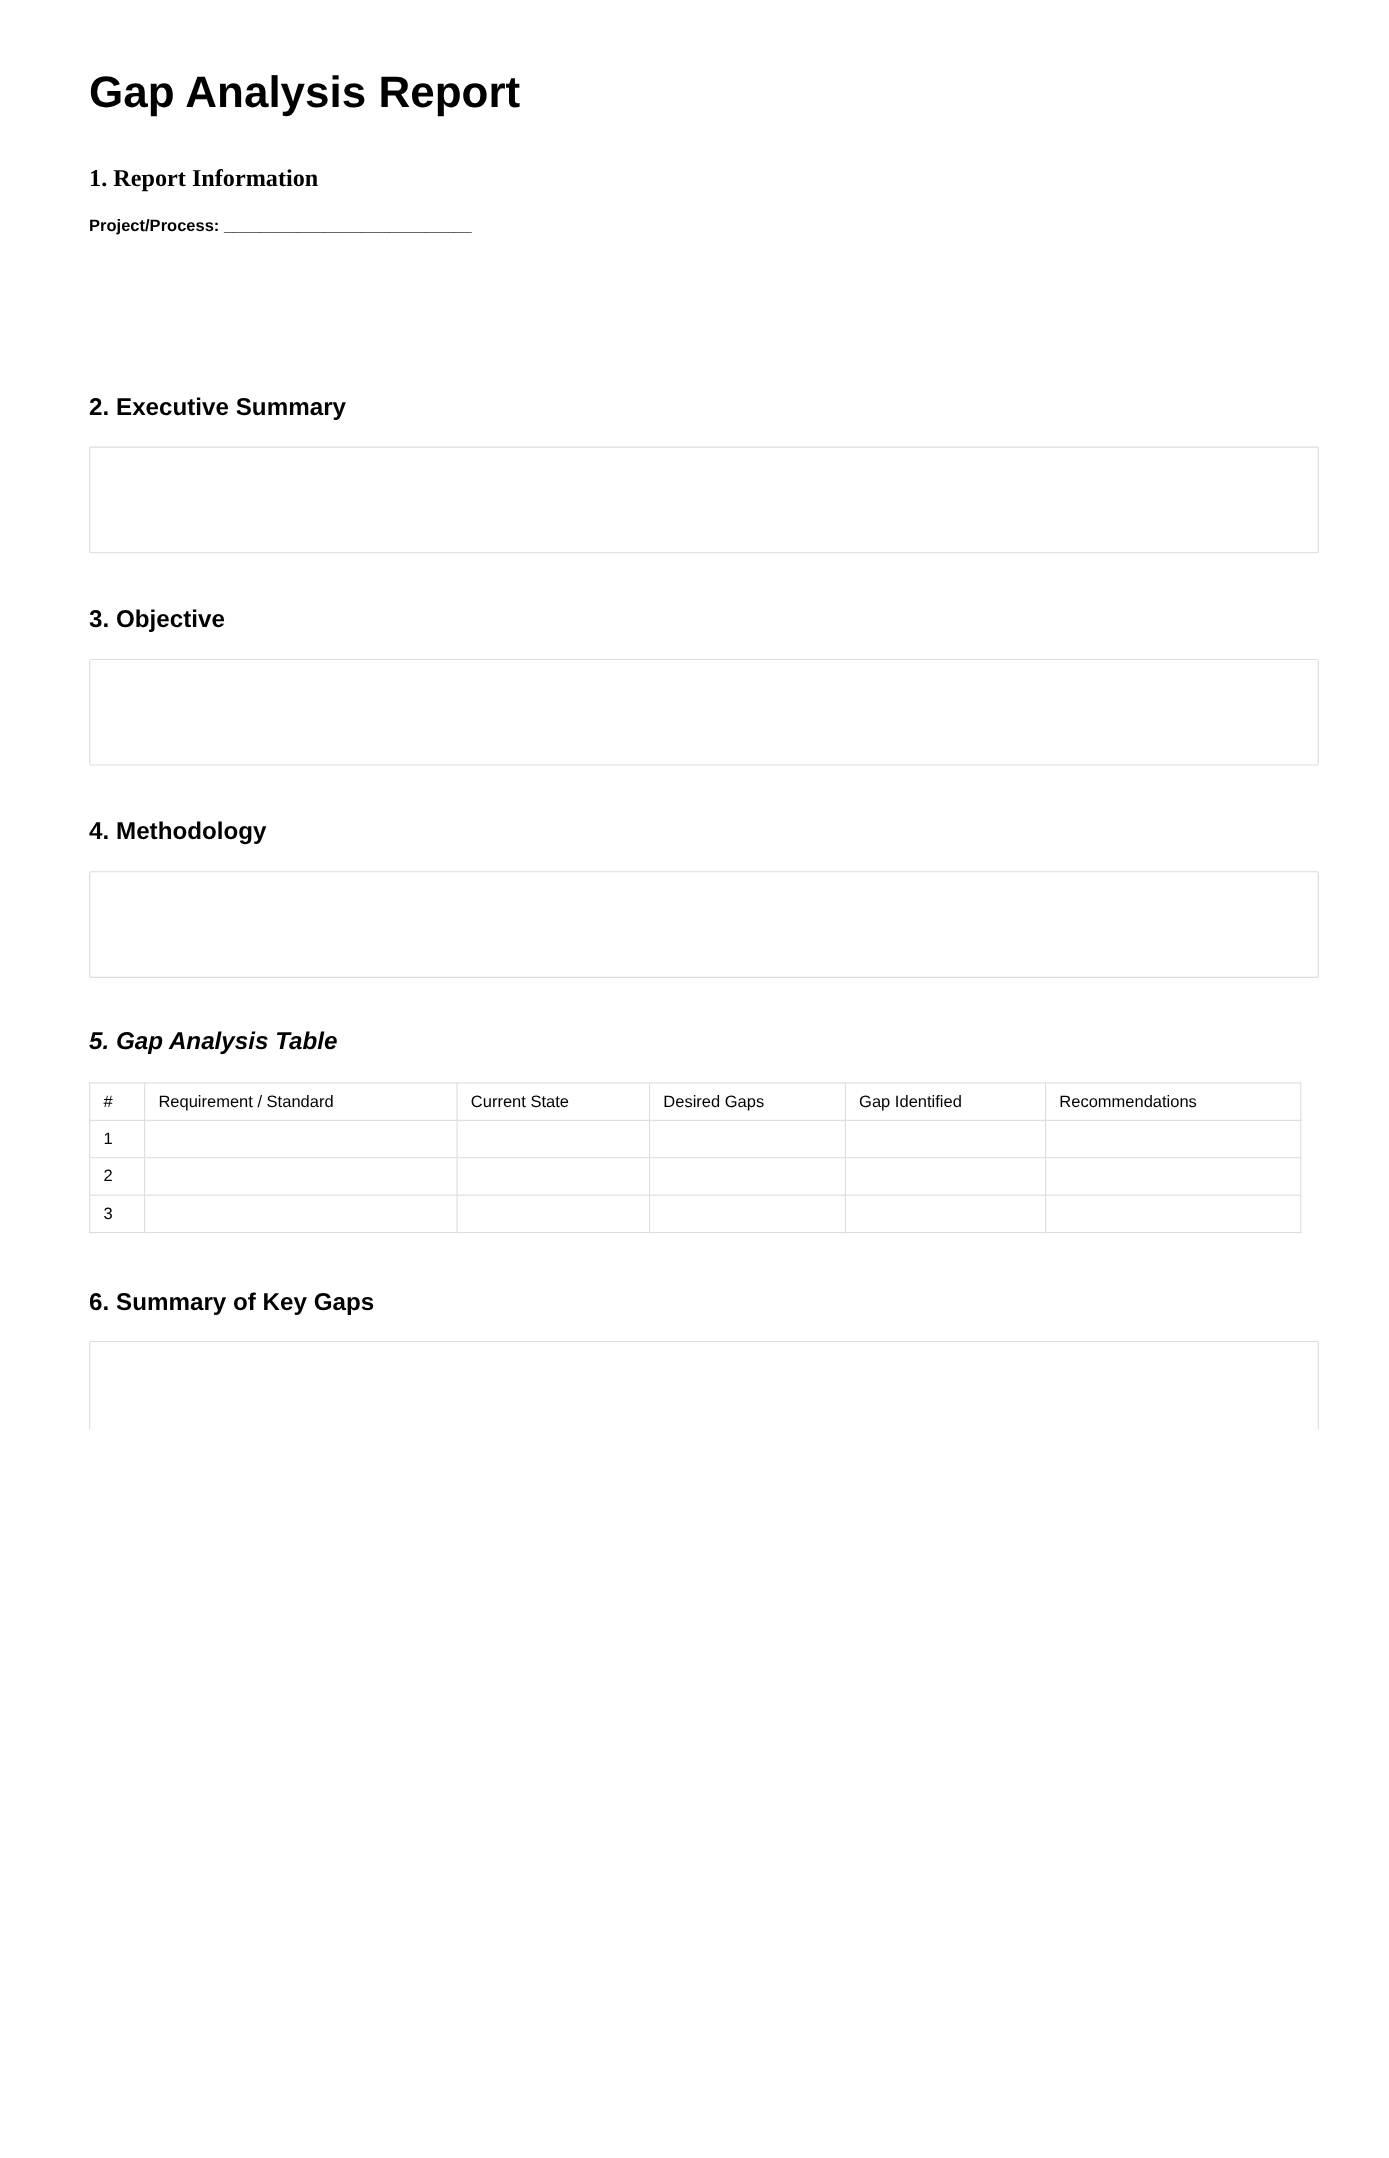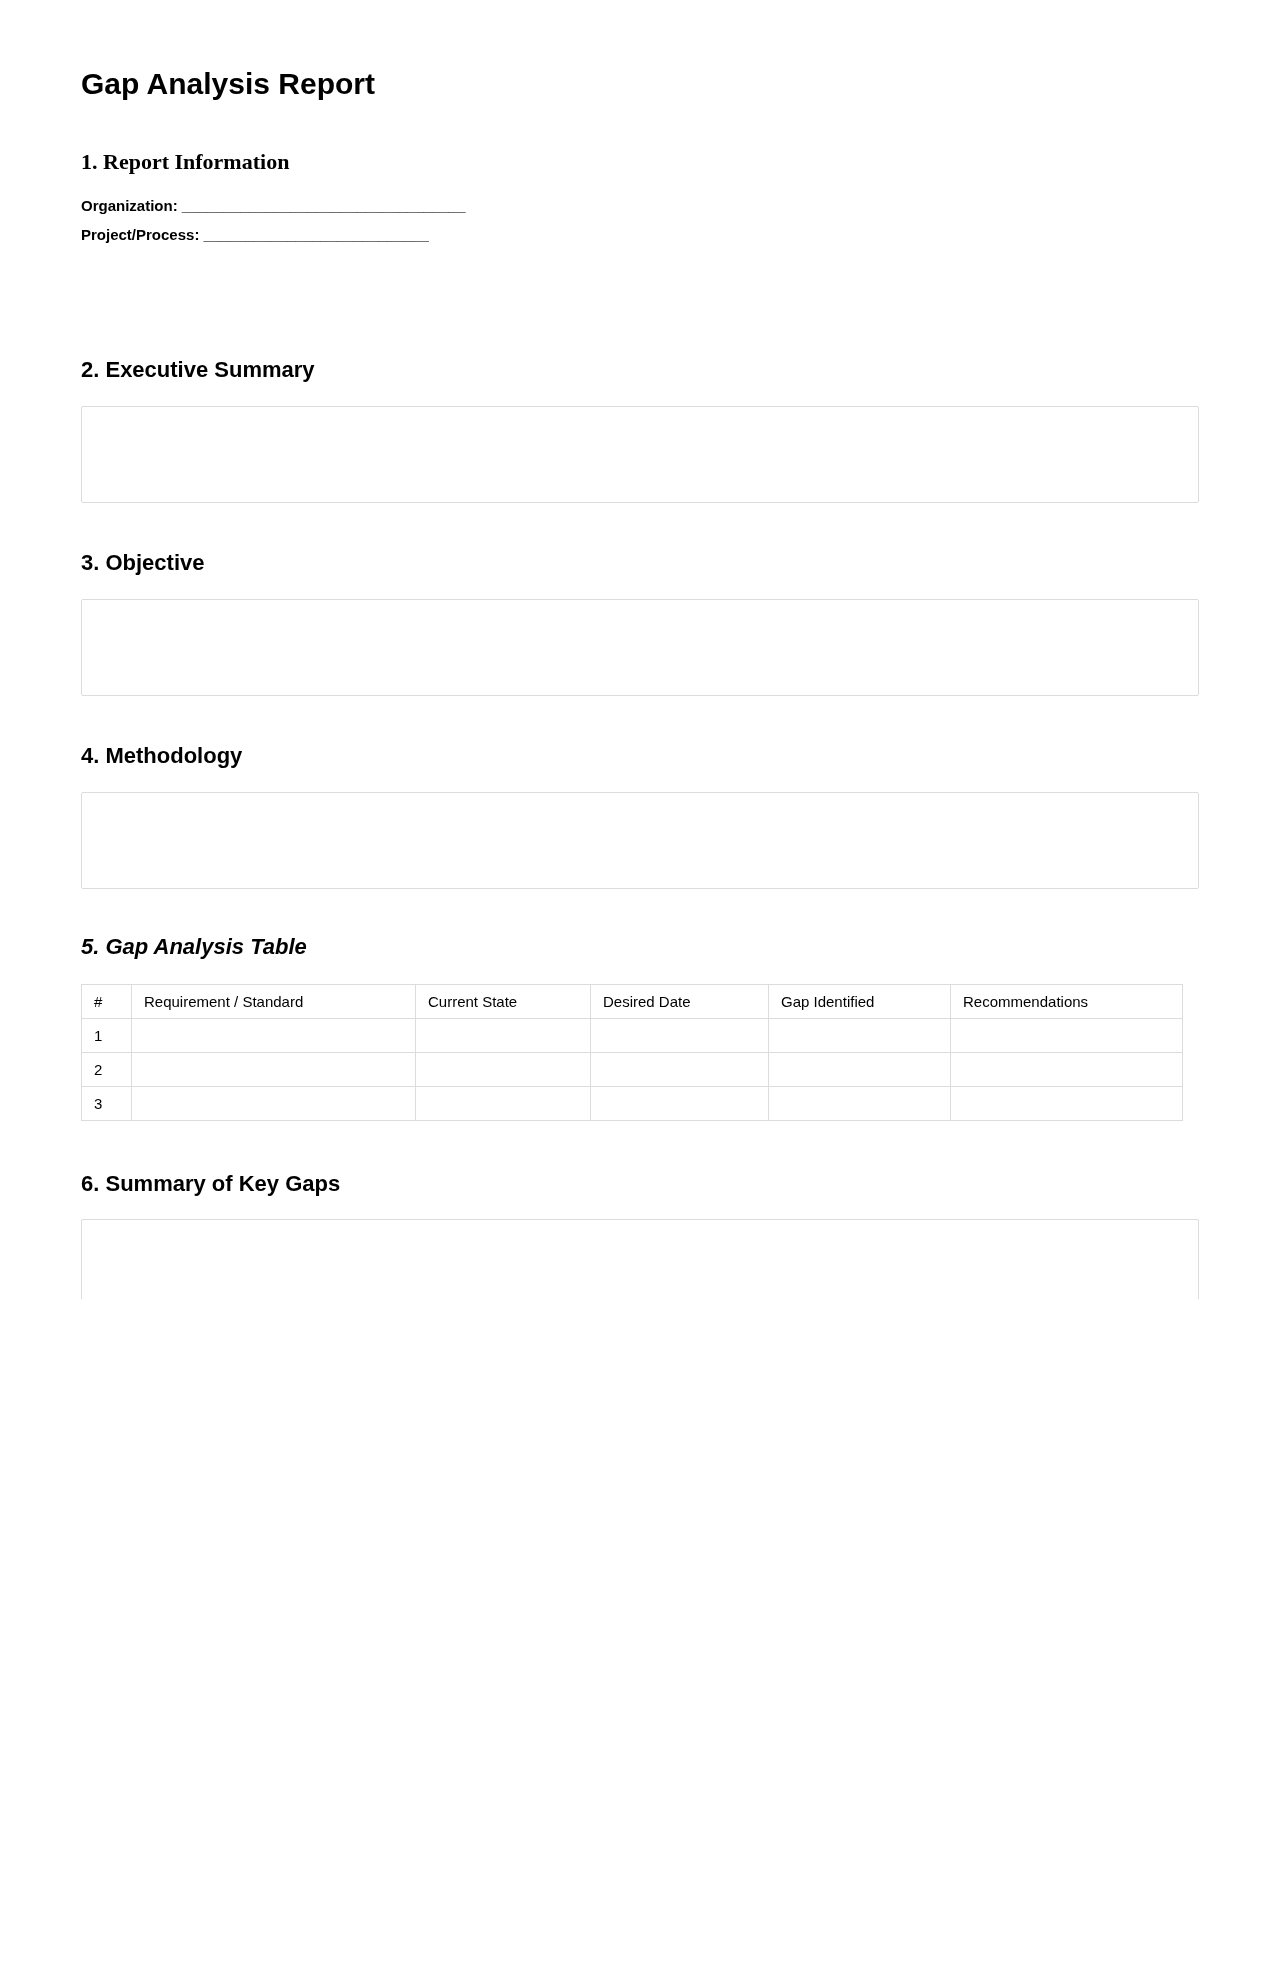--- a/index.html
+++ b/index.html
@@ -27,21 +27,21 @@
       position: absolute;
       left: 81px;
       top: 0;
       width: 1118px;
     }
     .title {
       position: absolute;
       left: 0;
       top: 66px;
       margin: 0;
-      font-size: 30px;
+      font-size: 40px;
       font-weight: bold;
       line-height: 36px;
       white-space: nowrap;
     }
     .h2 {
       position: absolute;
       left: 0;
       margin: 0;
       font-size: 22px;
       font-weight: bold;
@@ -102,24 +102,20 @@
 <body>
 
 <div class="page">
   <div class="doc">
 
     <h1 class="title">Gap Analysis Report</h1>
 
     <h2 class="h2" style="top:149px;font-family:Liberation Serif, serif;">1. Report Information</h2>
     <div class="info">
       <div class="info-row">
-        <span>Organization:</span>
-        <span class="info-blank">__________________________________</span>
-      </div>
-      <div class="info-row">
         <span>Project/Process:</span>
         <span class="info-blank">___________________________</span>
       </div>
     </div>
 
     <h2 class="h2" style="top:357px;">2. Executive Summary</h2>
     <div class="box" style="top:406px;">
       <span></span>
     </div>
 
@@ -141,21 +137,21 @@
         <col style="width:175px">
         <col style="width:178px">
         <col style="width:182px">
         <col style="width:232px">
       </colgroup>
       <thead>
         <tr>
           <th>#</th>
           <th>Requirement / Standard</th>
           <th>Current State</th>
-          <th>Desired Date</th>
+          <th>Desired Gaps</th>
           <th>Gap Identified</th>
           <th>Recommendations</th>
         </tr>
       </thead>
       <tbody>
         <tr>
           <td>1</td>
           <td></td>
           <td></td>
           <td></td>

